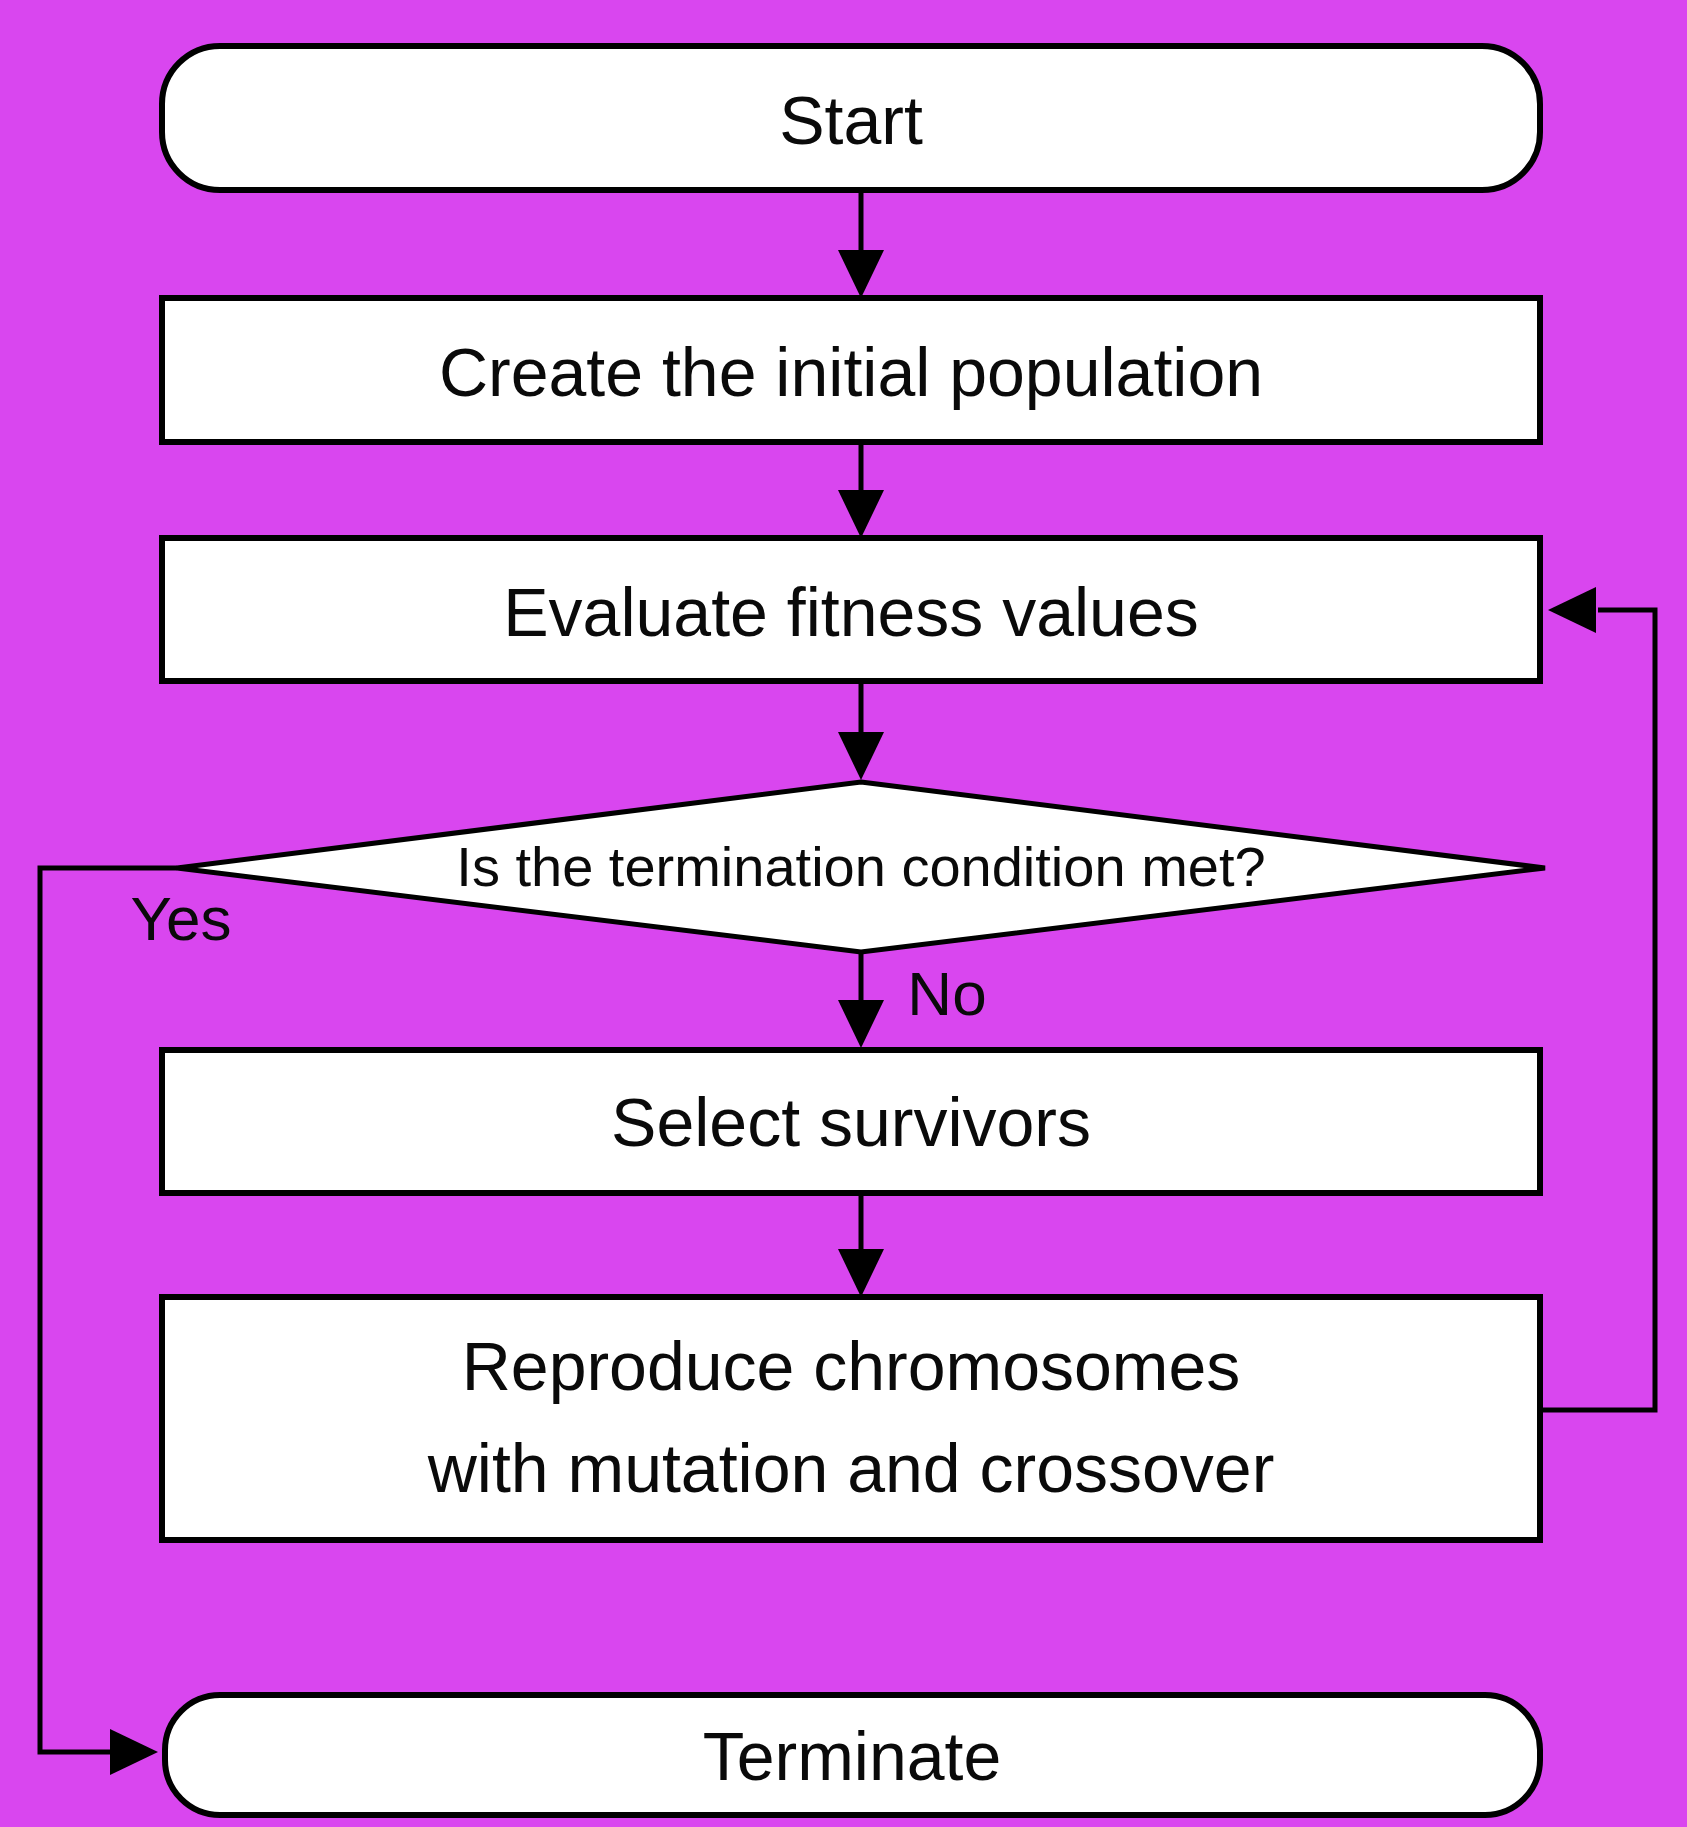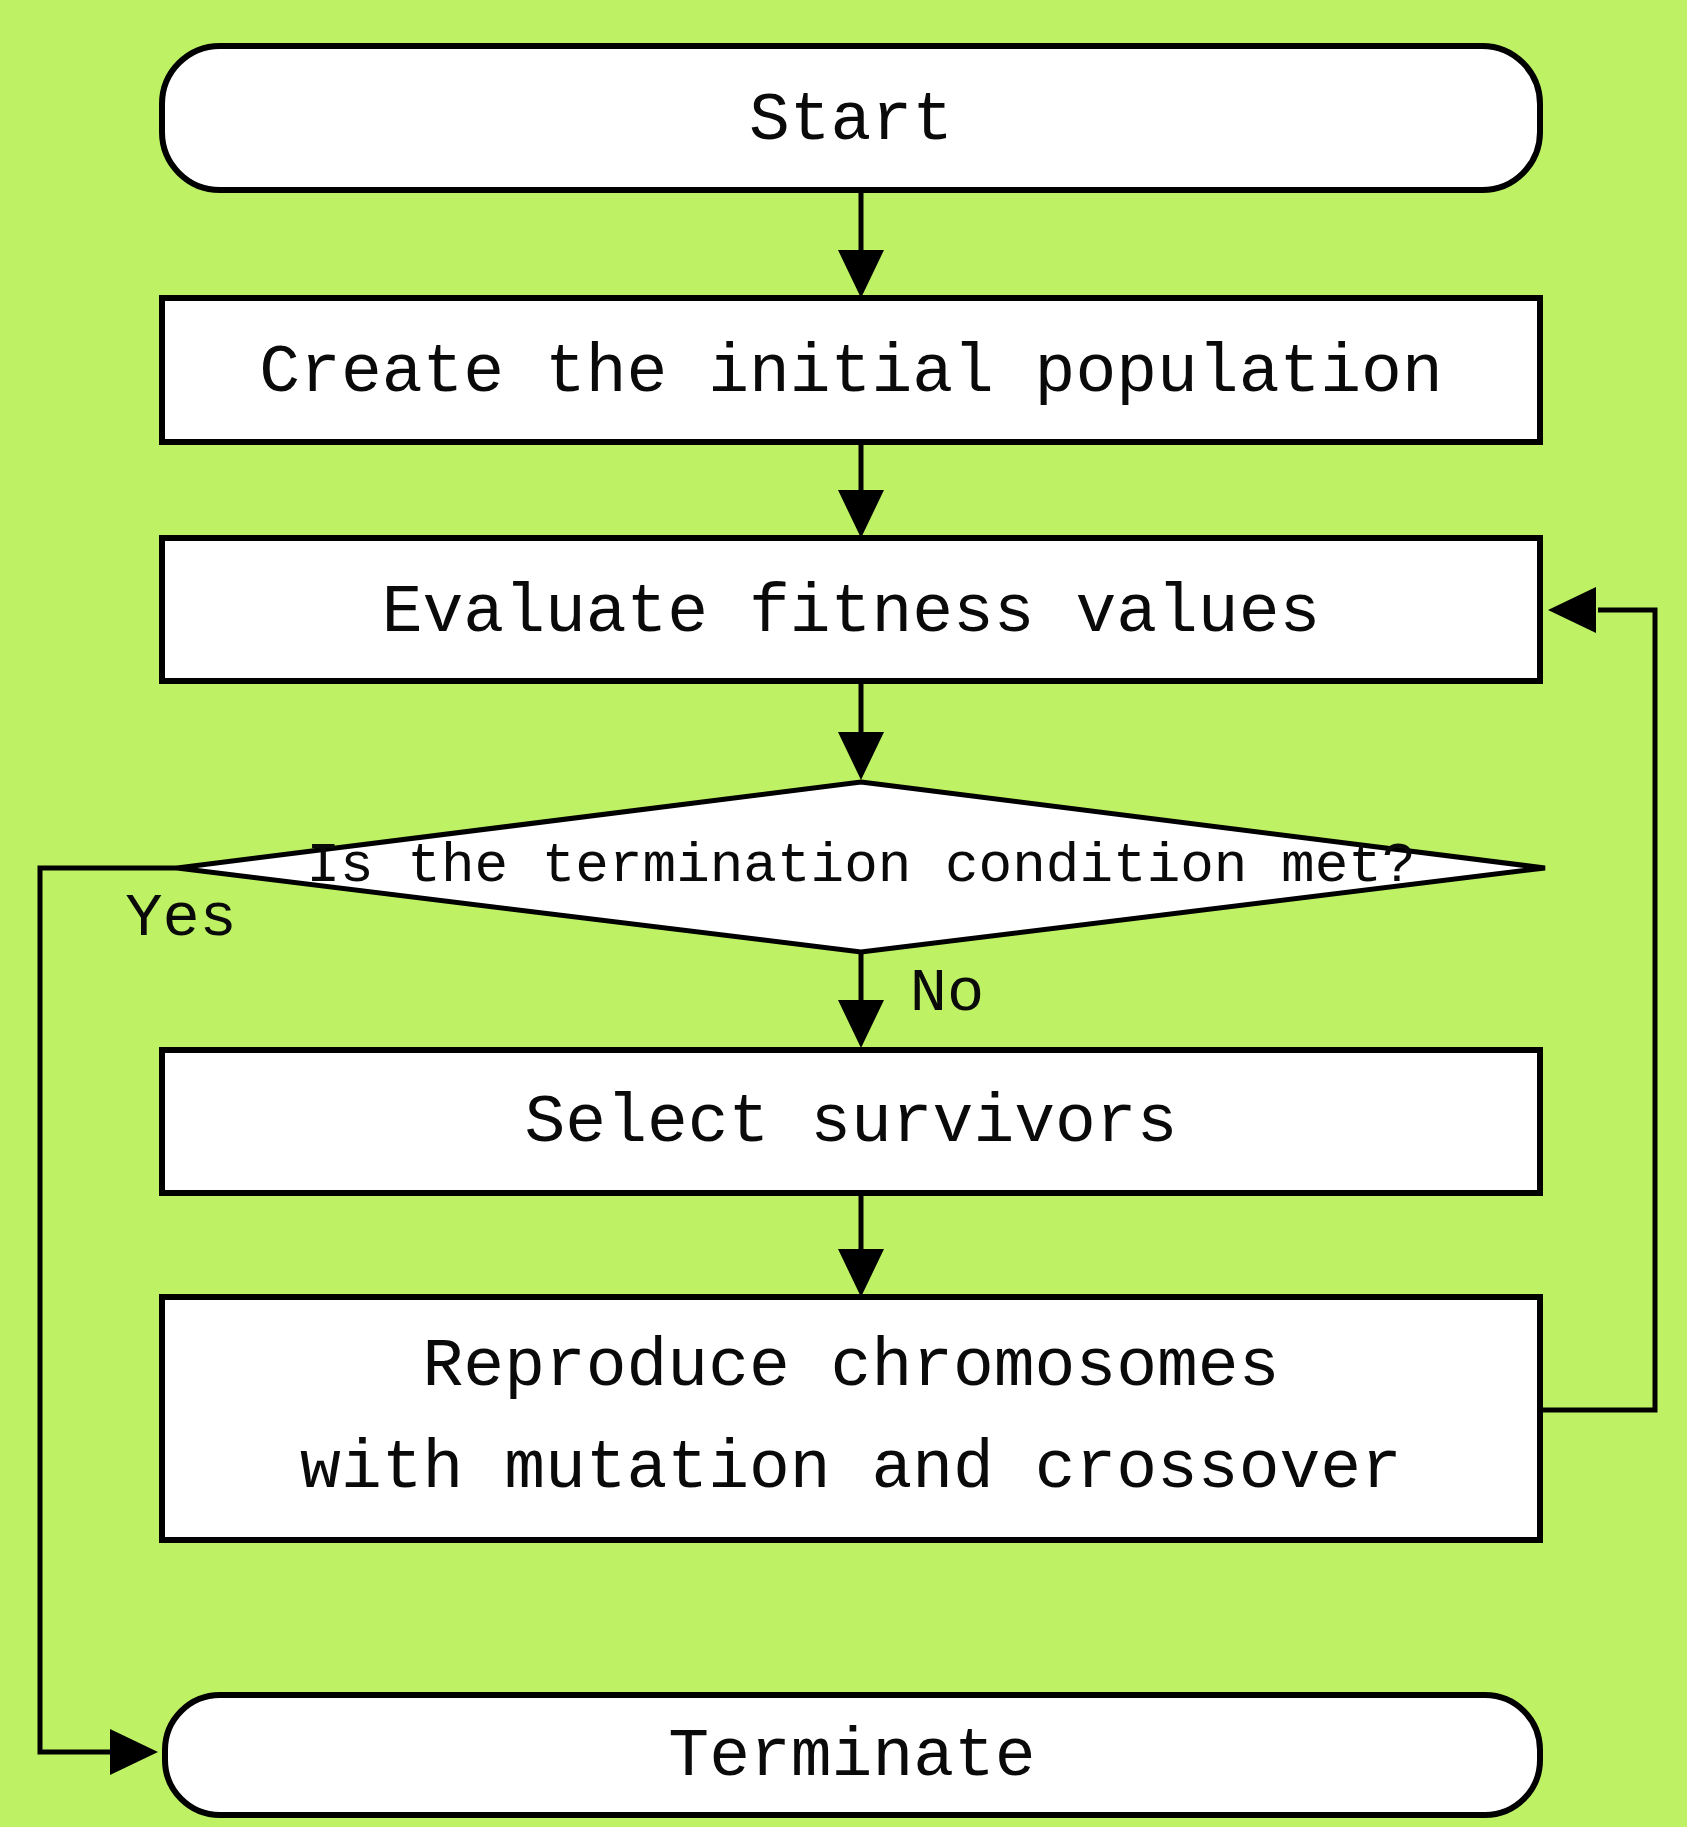--- a/index.html
+++ b/index.html
@@ -4,22 +4,22 @@
 <style>
   html, body {
     margin: 0;
     padding: 0;
     background: #ffffff;
   }
   #stage {
     position: relative;
     width: 1687px;
     height: 1827px;
-    background: #bef264;
-    font-family: Liberation Mono, monospace;
+    background: #d946ef;
+    font-family: Liberation Sans, sans-serif;
   }
   svg { display: block; }
   .shape {
     fill: #ffffff;
     stroke: #000000;
     stroke-width: 6;
   }
   .diamond {
     fill: #ffffff;
     stroke: #000000;

